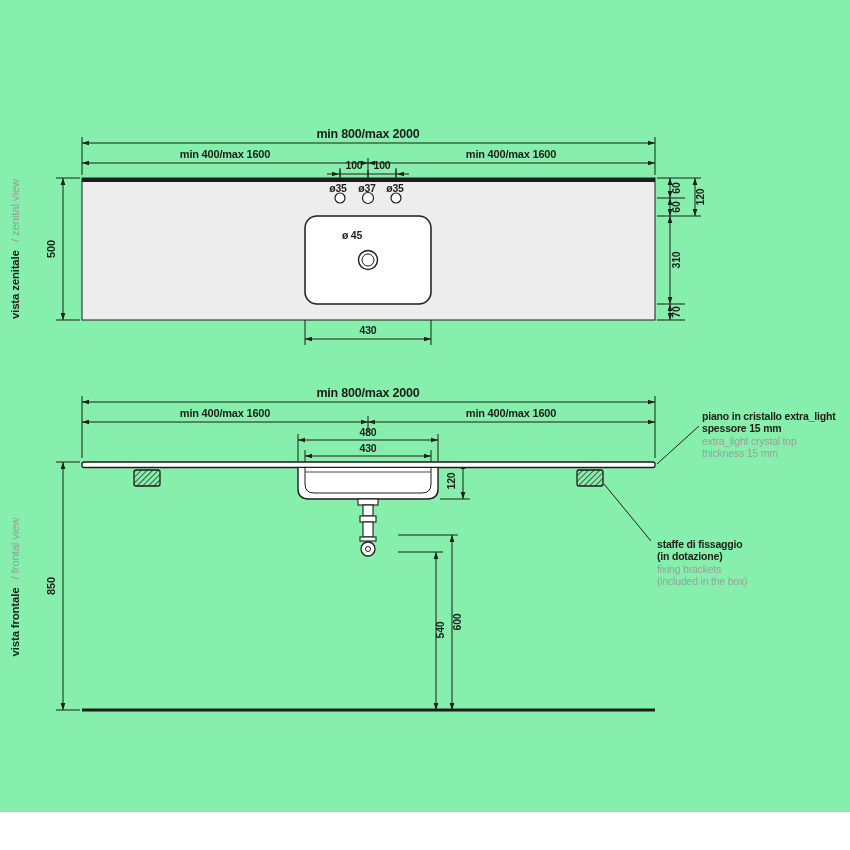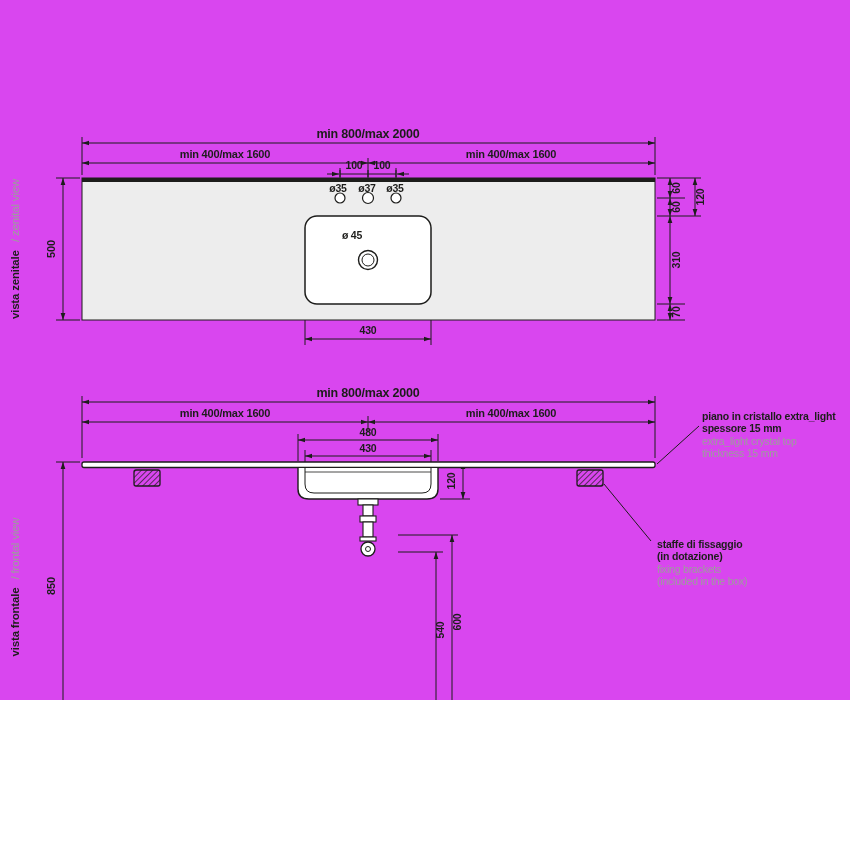--- a/index.html
+++ b/index.html
@@ -1,16 +1,16 @@
 <!DOCTYPE html>
 <html><head>
 <meta charset="utf-8">
 <style>
   html,body{margin:0;padding:0;background:#fff;}
-  .canvas{position:relative;width:850px;height:700px;background:#d946ef;overflow:hidden;
+  .canvas{position:relative;width:850px;height:812px;background:#86efac;overflow:hidden;
           font-family:"Liberation Sans", sans-serif;}
   svg text{fill:#1d1d1b;letter-spacing:-0.2px;}
   .dim   {font:700 10.5px "Liberation Sans", sans-serif;}
   .dimmd {font:700 11px "Liberation Sans", sans-serif;}
   .dimlg {font:700 12.5px "Liberation Sans", sans-serif;}
   .side-b{font:700 11.5px "Liberation Sans", sans-serif;}
   .side-g{font:400 11.5px "Liberation Sans", sans-serif;fill:#9d9d9c;}
   .note-b{font:700 10.5px "Liberation Sans", sans-serif;}
   .note-g{font:400 10.5px "Liberation Sans", sans-serif;fill:#9d9d9c;}
 </style>

